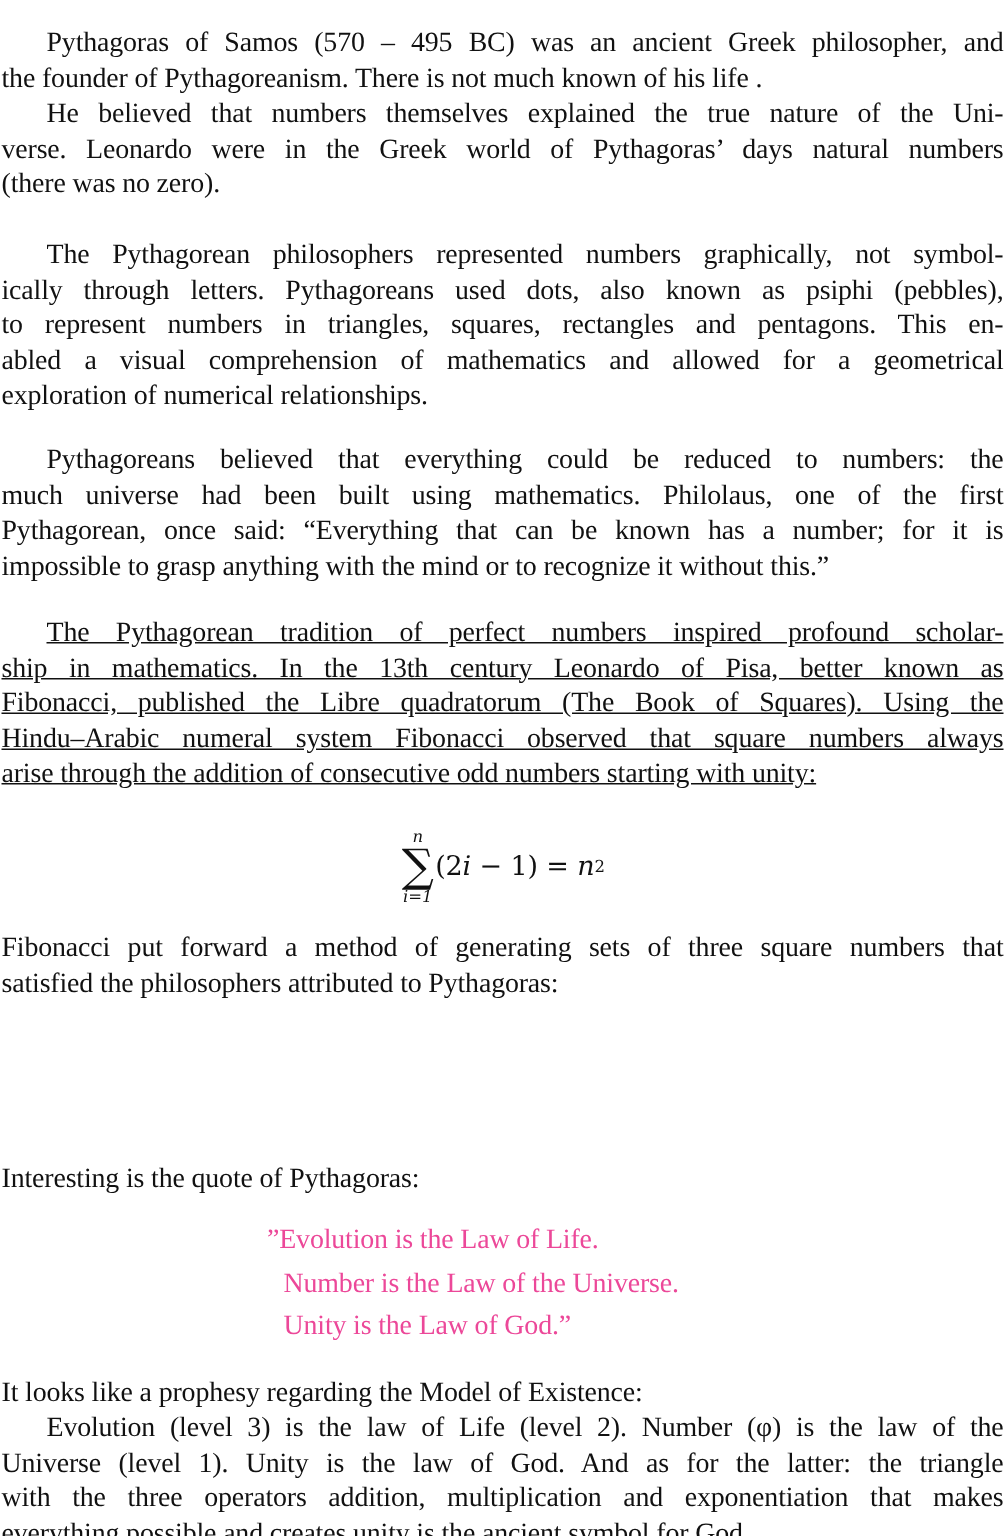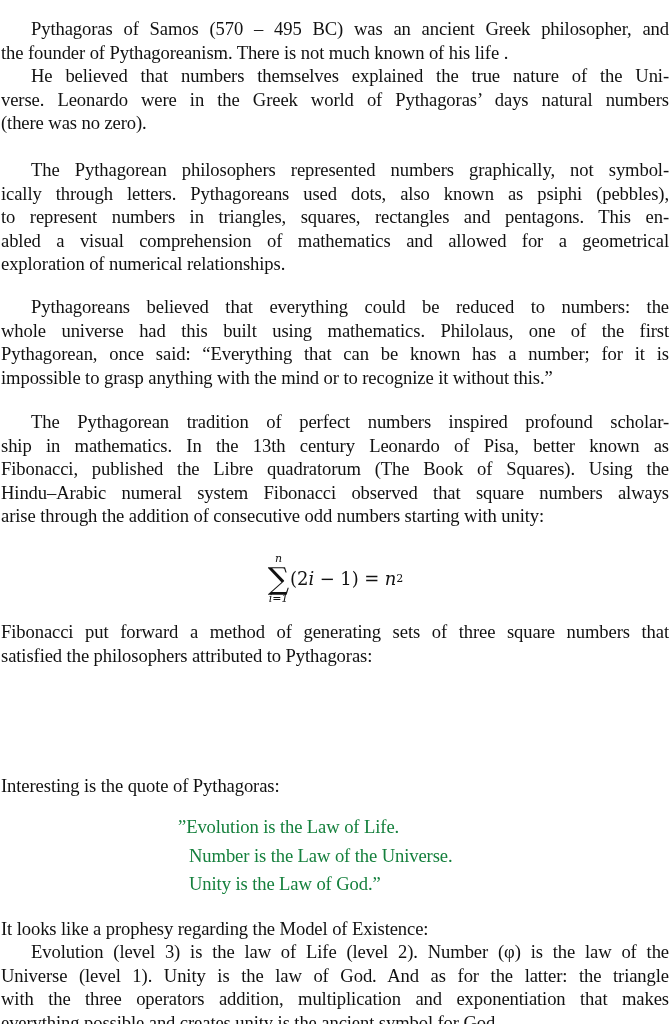--- a/index.html
+++ b/index.html
@@ -72,21 +72,21 @@
     }
     .ital { font-style: italic; }
     sup.m { font-size: 11px; vertical-align: 8px; line-height: 0; font-style: normal; }
 
     .quote {
       position: absolute;
       left: 178px;
       font-family: "Liberation Serif", "DejaVu Serif", serif;
       font-size: 18.6px;
       line-height: 28.5px;
-      color: #15803d;
+      color: #ec4899;
     }
     .quote .ql { display: block; padding-left: 11px; white-space: nowrap; }
     .quote .ql.first { padding-left: 0; }
   </style>
 </head>
 <body>
 
 <div class="page">
 
   <div class="para" style="top:3px;">
@@ -103,26 +103,26 @@
   <div class="para" style="top:144px;">
     <span class="line ind">The Pythagorean philosophers represented numbers graphically, not symbol-</span>
     <span class="line">ically through letters. Pythagoreans used dots, also known as psiphi (pebbles),</span>
     <span class="line">to represent numbers in triangles, squares, rectangles and pentagons. This en-</span>
     <span class="line">abled a visual comprehension of mathematics and allowed for a geometrical</span>
     <span class="line last">exploration of numerical relationships.</span>
   </div>
 
   <div class="para" style="top:281px;">
     <span class="line ind">Pythagoreans believed that everything could be reduced to numbers: the</span>
-    <span class="line">whole universe had this built using mathematics. Philolaus, one of the first</span>
+    <span class="line">much universe had been built using mathematics. Philolaus, one of the first</span>
     <span class="line">Pythagorean, once said: “Everything that can be known has a number; for it is</span>
     <span class="line last">impossible to grasp anything with the mind or to recognize it without this.”</span>
   </div>
 
-  <div class="para" style="top:396px;">
+  <div class="para" style="top:396px;text-decoration:underline;">
     <span class="line ind">The Pythagorean tradition of perfect numbers inspired profound scholar-</span>
     <span class="line">ship in mathematics. In the 13th century Leonardo of Pisa, better known as</span>
     <span class="line">Fibonacci, published the Libre quadratorum (The Book of Squares). Using the</span>
     <span class="line">Hindu–Arabic numeral system Fibonacci observed that square numbers always</span>
     <span class="line last">arise through the addition of consecutive odd numbers starting with unity:</span>
   </div>
 
   <div class="math-block" style="top:530px;">
     <span class="sum-wrap">
       <span class="sum-op">

